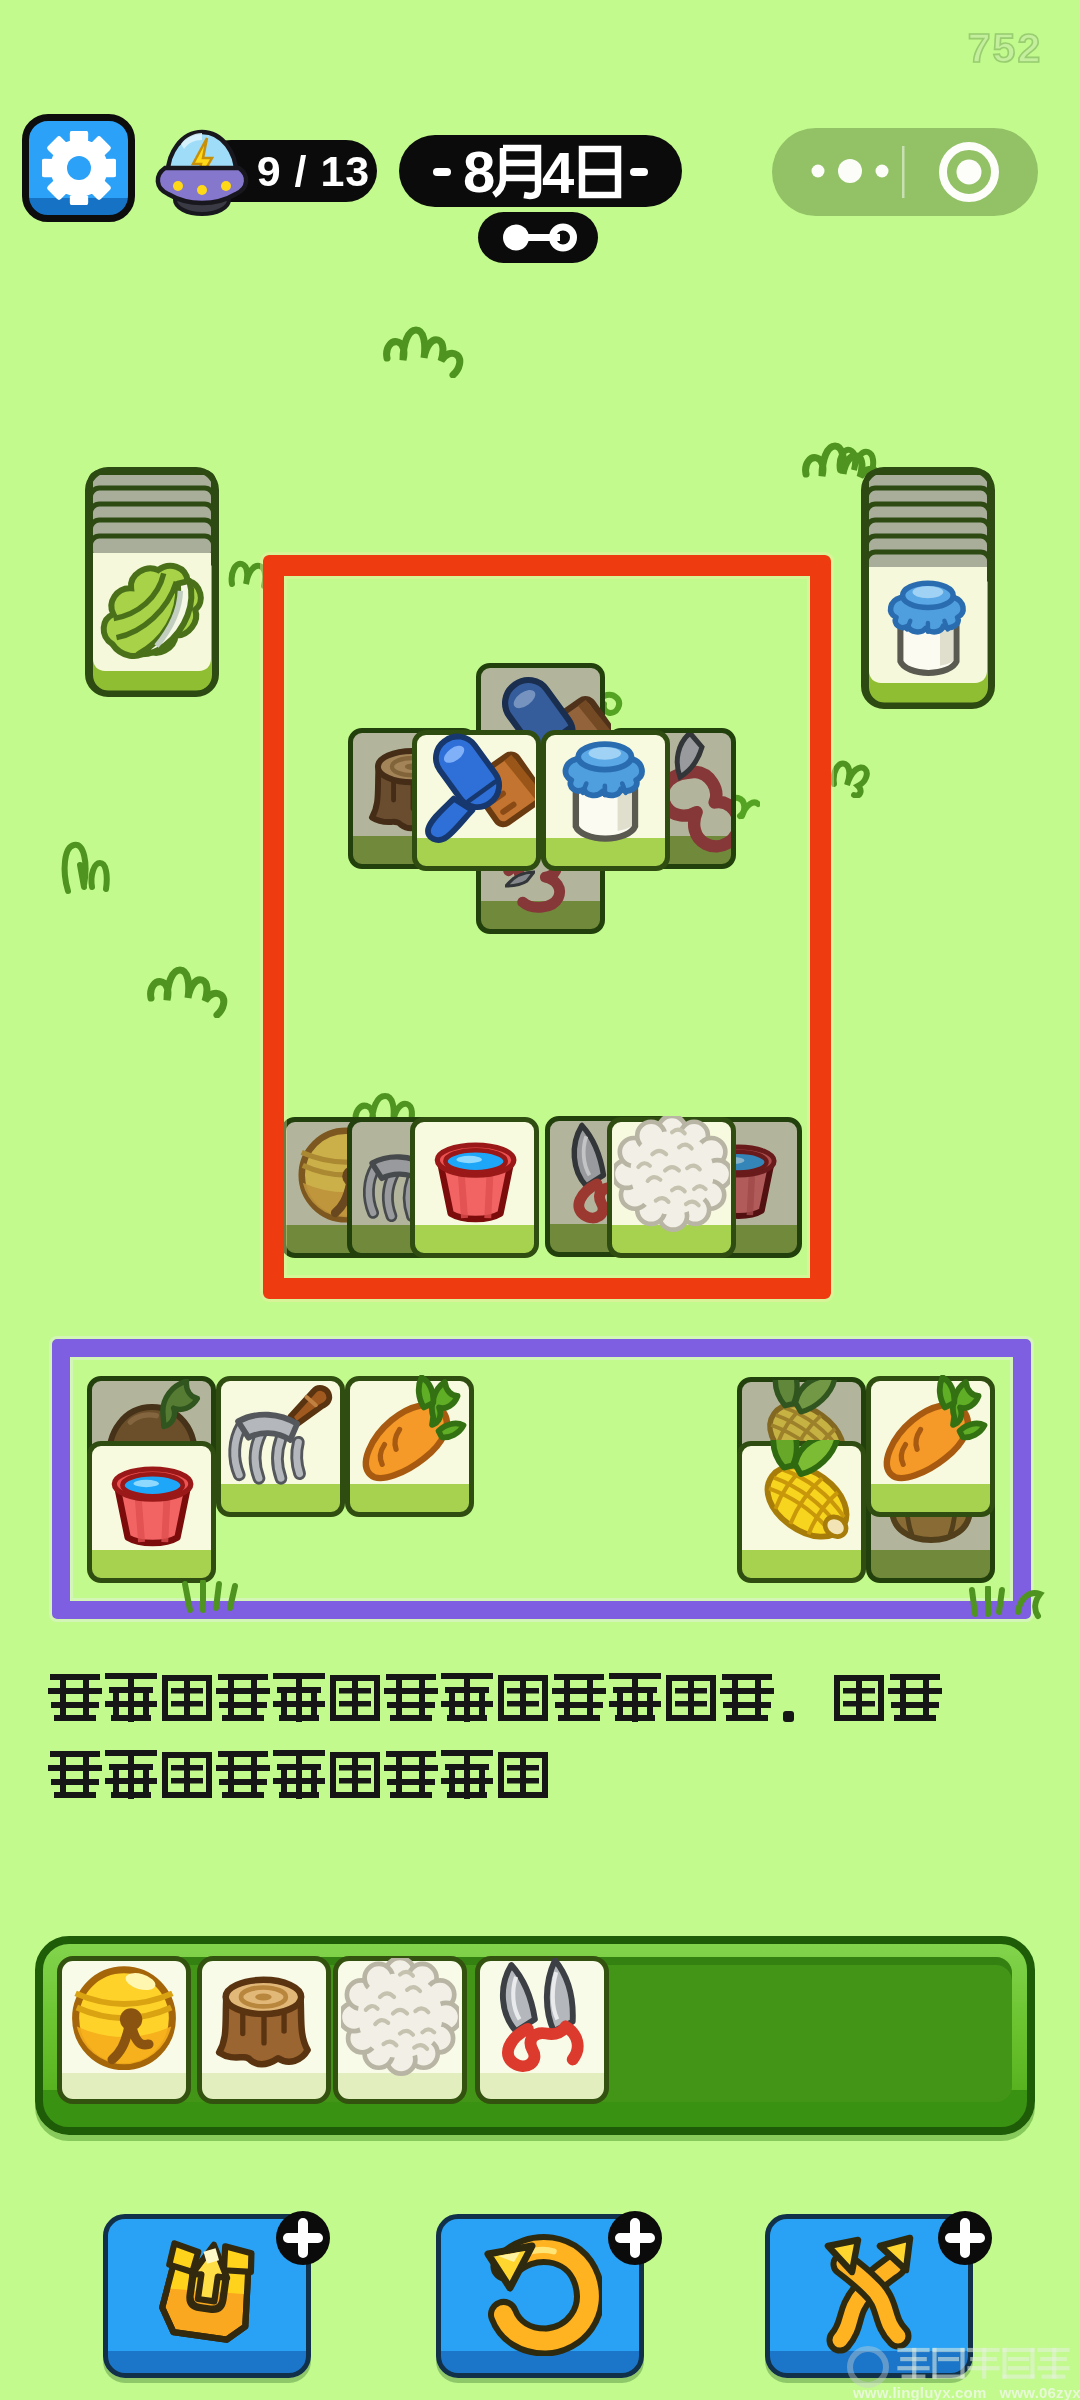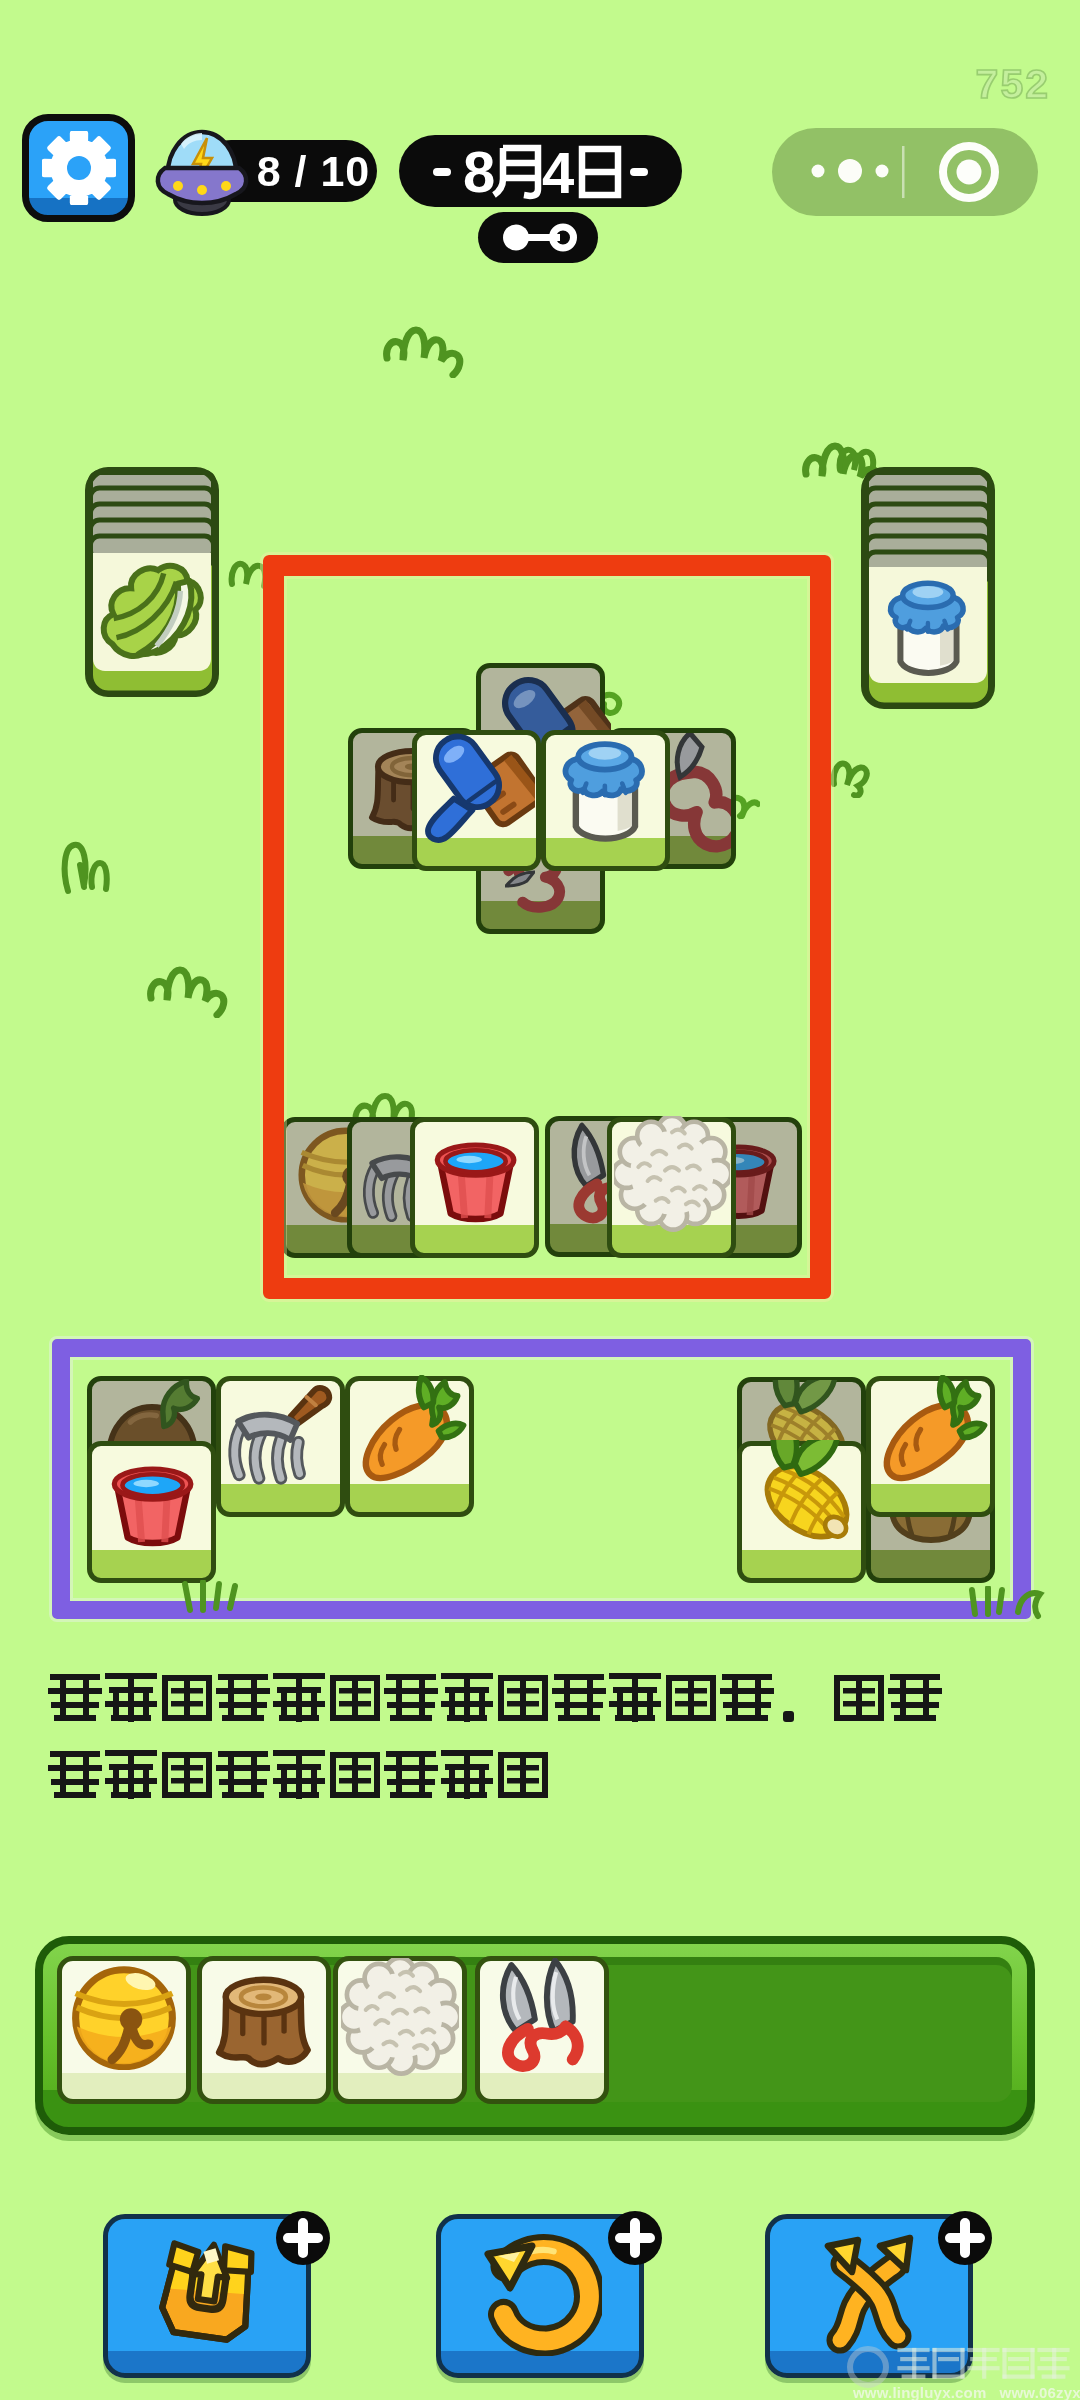--- a/index.html
+++ b/index.html
@@ -208,21 +208,21 @@
 
 <div class="abs" style="left:22px;top:114px;width:113px;height:108px;background:linear-gradient(to bottom,#2ba2f8 0%,#2ba2f8 82%,#1672c4 82%);border:7px solid #0d0d0d;border-radius:26px;box-sizing:border-box;"></div>
 
 <svg class="abs" style="left:42px;top:131px" width="74" height="74" viewBox="0 0 74 74">
     <path d="M71.5,30.8 L71.5,43.2 L62.3,43.1 L59.2,50.6 L65.7,57.0 L57.0,65.7 L50.6,59.2 L43.1,62.3 L43.2,71.5 L30.8,71.5 L30.9,62.3 L23.4,59.2 L17.0,65.7 L8.3,57.0 L14.8,50.6 L11.7,43.1 L2.5,43.2 L2.5,30.8 L11.7,30.9 L14.8,23.4 L8.3,17.0 L17.0,8.3 L23.4,14.8 L30.9,11.7 L30.8,2.5 L43.2,2.5 L43.1,11.7 L50.6,14.8 L57.0,8.3 L65.7,17.0 L59.2,23.4 L62.3,30.9 Z" fill="#ffffff" stroke="#ffffff" stroke-width="6" stroke-linejoin="round"></path>
   <circle cx="37" cy="37" r="12" fill="#2ba2f8"></circle>
   </svg>
 
 <div class="abs" style="left:200px;top:140px;width:177px;height:62px;background:#0b0b0b;border-radius:31px;"></div>
 
-<div class="abs" style="left:250px;top:147px;width:127px;height:48px;color:#fff;font-size:43px;font-weight:bold;text-align:center;line-height:48px;letter-spacing:1px;">8 / 10</div>
+<div class="abs" style="left:250px;top:147px;width:127px;height:48px;color:#fff;font-size:43px;font-weight:bold;text-align:center;line-height:48px;letter-spacing:1px;">9 / 13</div>
 
 <svg class="abs" style="left:153px;top:124px" width="98" height="94" viewBox="0 0 98 94">
   <ellipse cx="49" cy="76" rx="27" ry="14" fill="#3a3a44" stroke="#17171d" stroke-width="4"></ellipse>
   <path d="M49,8 C28,8 15,30 15,48 L83,48 C83,30 70,8 49,8 Z" fill="#9fdcf8" stroke="#17171d" stroke-width="4.5"></path>
   <path d="M28,20 C33,13 41,9 49,9 L49,16 C42,16 35,19 31,25 Z" fill="#d8f2fc" opacity=".92"></path>
   <path d="M54,14 L40,40 L48,40 L43,62 L59,34 L50,34 Z" fill="#ffd818" stroke="#c89008" stroke-width="2.5"></path>
   <path d="M12,44 C2,51 2,64 15,70 C25,76 37,79 49,79 C61,79 73,76 83,70 C96,64 96,51 86,44 Z" fill="#8577cc" stroke="#17171d" stroke-width="4.5"></path>
   <circle cx="25" cy="62" r="5" fill="#ffd818"></circle>
     <circle cx="49" cy="66" r="5" fill="#ffd818"></circle>
     <circle cx="73" cy="62" r="5" fill="#ffd818"></circle>
@@ -260,21 +260,21 @@
 
 <svg class="abs" style="left:772px;top:128px" width="266" height="88" viewBox="0 0 266 88">
   <circle cx="46" cy="43" r="6.5" fill="#fcfdf8"></circle>
   <circle cx="78" cy="43" r="12" fill="#fcfdf8"></circle>
   <circle cx="110" cy="43" r="6.5" fill="#fcfdf8"></circle>
   <rect x="130" y="18" width="2.5" height="52" fill="rgba(255,255,255,0.5)"></rect>
   <circle cx="197" cy="44" r="26" fill="none" stroke="#fdfefa" stroke-width="8"></circle>
   <circle cx="197" cy="44" r="12.5" fill="#fdfefa"></circle>
 </svg>
 
-<div class="abs" style="left:960px;top:28px;width:90px;height:40px;font-size:41px;font-weight:bold;color:rgba(196,238,158,0.95);-webkit-text-stroke:1.6px rgba(150,202,110,0.95);text-align:right;line-height:40px;letter-spacing:2px;margin-top:36px;">752</div>
+<div class="abs" style="left:960px;top:28px;width:90px;height:40px;font-size:41px;font-weight:bold;color:rgba(196,238,158,0.95);-webkit-text-stroke:1.6px rgba(150,202,110,0.95);text-align:center;line-height:40px;letter-spacing:2px;">752</div>
 
 <svg class="abs" style="left:381px;top:322px" width="84" height="56" viewBox="0 0 84 56">
     <path d="M6,36 C4,26 10,18 17,20 C23,22 24,30 22,38 C22,22 27,8 35,8 C43,8 45,22 43,36 C45,24 51,16 57,18 C63,20 63,30 60,39 C64,32 71,29 76,33 C81,37 79,47 72,53" fill="none" stroke="#4f9420" stroke-width="7" stroke-linecap="round"></path>
   </svg>
 
 <svg class="abs" style="left:800px;top:438px" width="84" height="56" viewBox="0 0 84 56">
     <path d="M6,36 C4,26 10,18 17,20 C23,22 24,30 22,38 C22,22 27,8 35,8 C43,8 45,22 43,36 C45,24 51,16 57,18 C63,20 63,30 60,39 C64,32 71,29 76,33 C81,37 79,47 72,53" fill="none" stroke="#4f9420" stroke-width="7" stroke-linecap="round"></path>
   </svg>
 
 <svg class="abs" style="left:58px;top:835px" width="56" height="60" viewBox="0 0 56 60">

